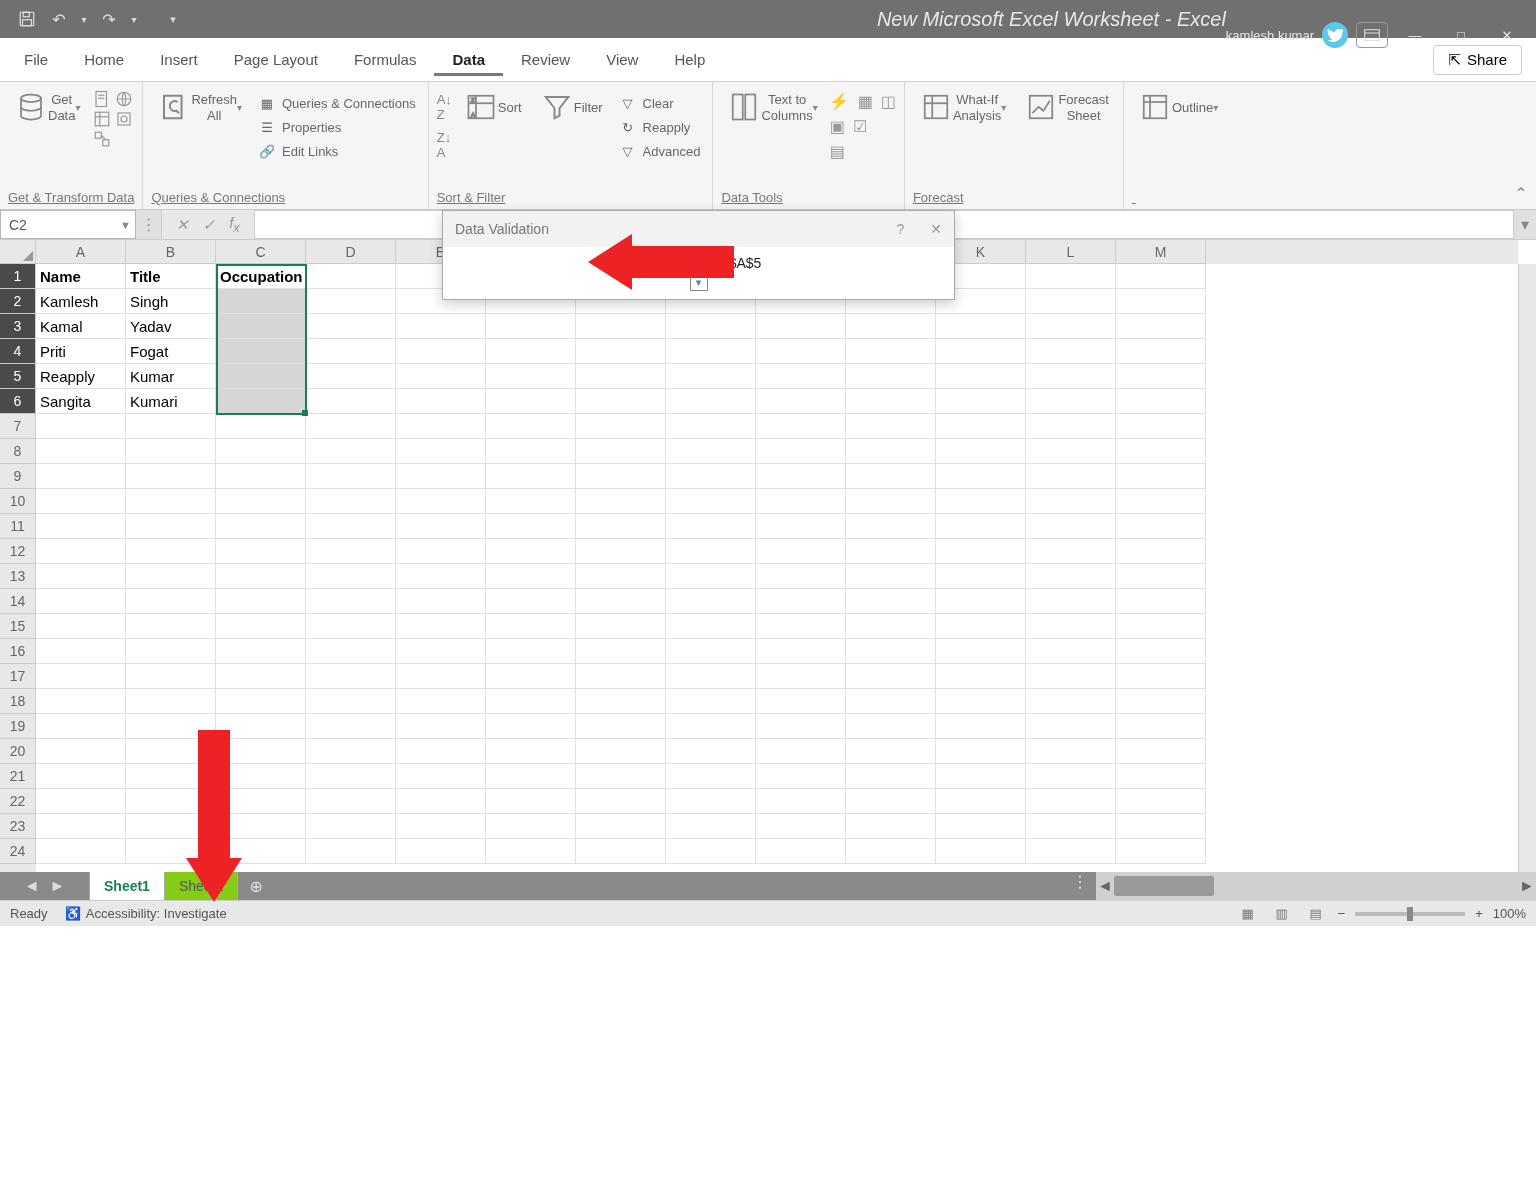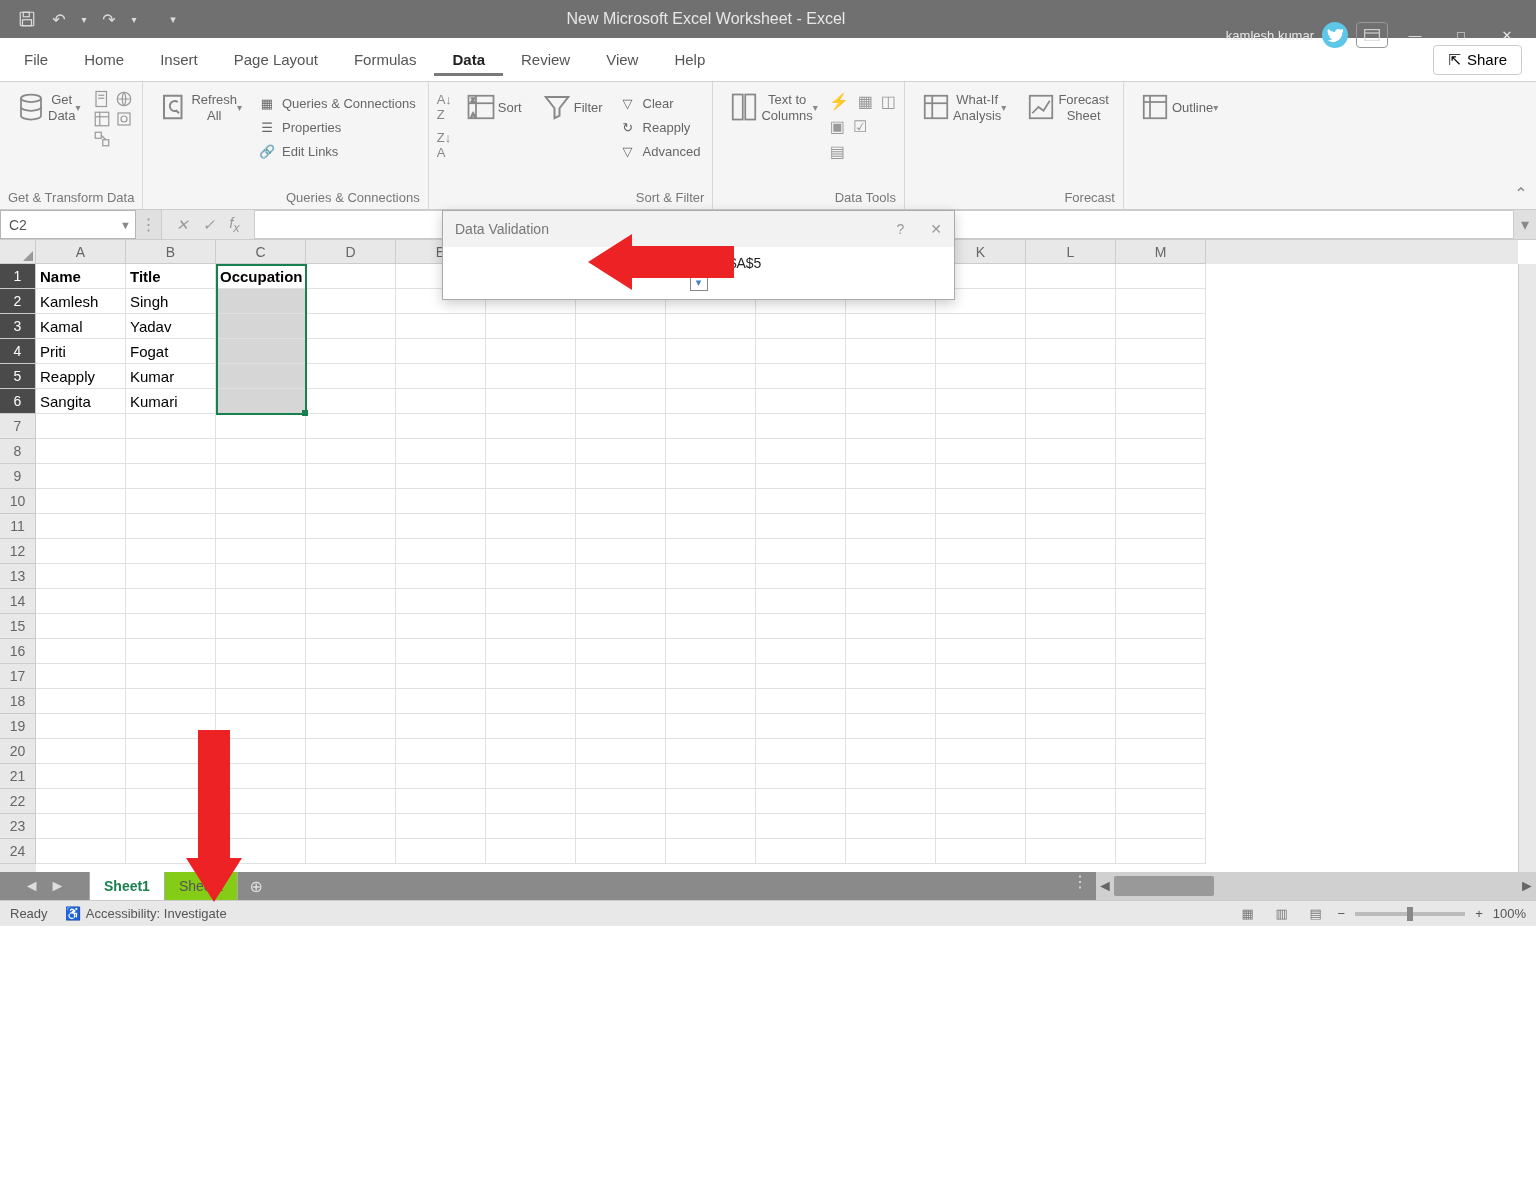--- a/index.html
+++ b/index.html
@@ -3,39 +3,39 @@
 <meta charset="utf-8">
 <style>
 * { margin: 0; padding: 0; box-sizing: border-box; font-family: 'Segoe UI', Tahoma, sans-serif; }
 body { width: 1536px; height: 1199px; background: #fff; overflow: hidden; position: relative; }
 
 
 .titlebar { height: 38px; background: #707070; display: flex; align-items: center; color: #fff; font-size: 14px; }
 .titlebar-qat { display: flex; align-items: center; gap: 6px; padding-left: 14px; }
 .qat-btn { width: 26px; height: 26px; display: flex; align-items: center; justify-content: center; color: #ddd; cursor: pointer; font-size: 16px; }
 .qat-sep { width: 8px; }
-.titlebar-title { flex: 1; text-align: center; color: #e8e8e8; font-size: 16px; }
+.titlebar-title { flex: 1; text-align: right; color: #e8e8e8; font-size: 20px; font-style: italic; }
 .titlebar-right { display: flex; align-items: center; gap: 8px; padding-right: 10px; margin-top: 32px; }
 .user-name { color: #e8e8e8; font-size: 13px; }
 .avatar { width: 26px; height: 26px; border-radius: 50%; background: #5dc7e8; display: flex; align-items: center; justify-content: center; }
 .win-btn { width: 38px; height: 30px; display: flex; align-items: center; justify-content: center; color: #e8e8e8; cursor: pointer; font-size: 13px; }
 .ribbon-opts { width: 32px; height: 26px; border: 1px solid #999; border-radius: 4px; display: flex; align-items: center; justify-content: center; color: #ddd; }
 
 
 .ribbon-tabs { height: 44px; background: #fff; display: flex; align-items: center; padding: 0 6px; border-bottom: 1px solid #d0d0d0; }
 .tab { padding: 8px 18px; color: #555; font-size: 15px; cursor: pointer; }
 .tab.active { color: #222; font-weight: 600; border-bottom: 3px solid #7a7a7a; padding-bottom: 5px; }
 .tabs-right { margin-left: auto; display: flex; align-items: center; }
 .share-btn { border: 1px solid #ccc; border-radius: 4px; padding: 5px 14px; font-size: 15px; cursor: pointer; display: flex; align-items: center; gap: 6px; margin-right: 8px; }
 
 
 .ribbon { height: 128px; background: #f5f5f5; display: flex; border-bottom: 1px solid #ccc; }
 .group { display: flex; flex-direction: column; border-right: 1px solid #d8d8d8; padding: 4px 8px 0; }
 .group-body { flex: 1; display: flex; align-items: flex-start; gap: 6px; }
-.group-label { text-align: right; color: #777; font-size: 13px; padding: 2px 0 4px; }
+.group-label { text-align: left; color: #777; font-size: 13px; padding: 2px 0 4px; text-decoration: underline; }
 .rbtn { display: flex; flex-direction: row; align-items: center; justify-content: flex-start; padding: 4px 6px; cursor: pointer; color: #666; font-size: 13px; text-align: center; line-height: 1.2; min-width: 48px; }
 .rbtn .ic { width: 34px; height: 34px; display: flex; align-items: center; justify-content: center; margin-bottom: 2px; }
 .rbtn-sm { display: flex; align-items: center; gap: 6px; padding: 2px 4px; color: #666; font-size: 13px; cursor: pointer; white-space: nowrap; }
 .rbtn-sm .ic { width: 18px; height: 18px; display: flex; align-items: center; justify-content: center; }
 .stack { display: flex; flex-direction: column; gap: 2px; }
 .collapse-btn { margin-left: auto; width: 30px; display: flex; align-items: flex-end; justify-content: center; padding-bottom: 6px; color: #888; }
 
 
 .fbar-row { height: 30px; background: #e8e8e8; display: flex; align-items: stretch; border-bottom: 1px solid #ccc; }
 .namebox { width: 136px; background: #fff; border: 1px solid #b5b5b5; display: flex; align-items: center; padding: 0 8px; color: #555; font-size: 14px; position: relative; }

